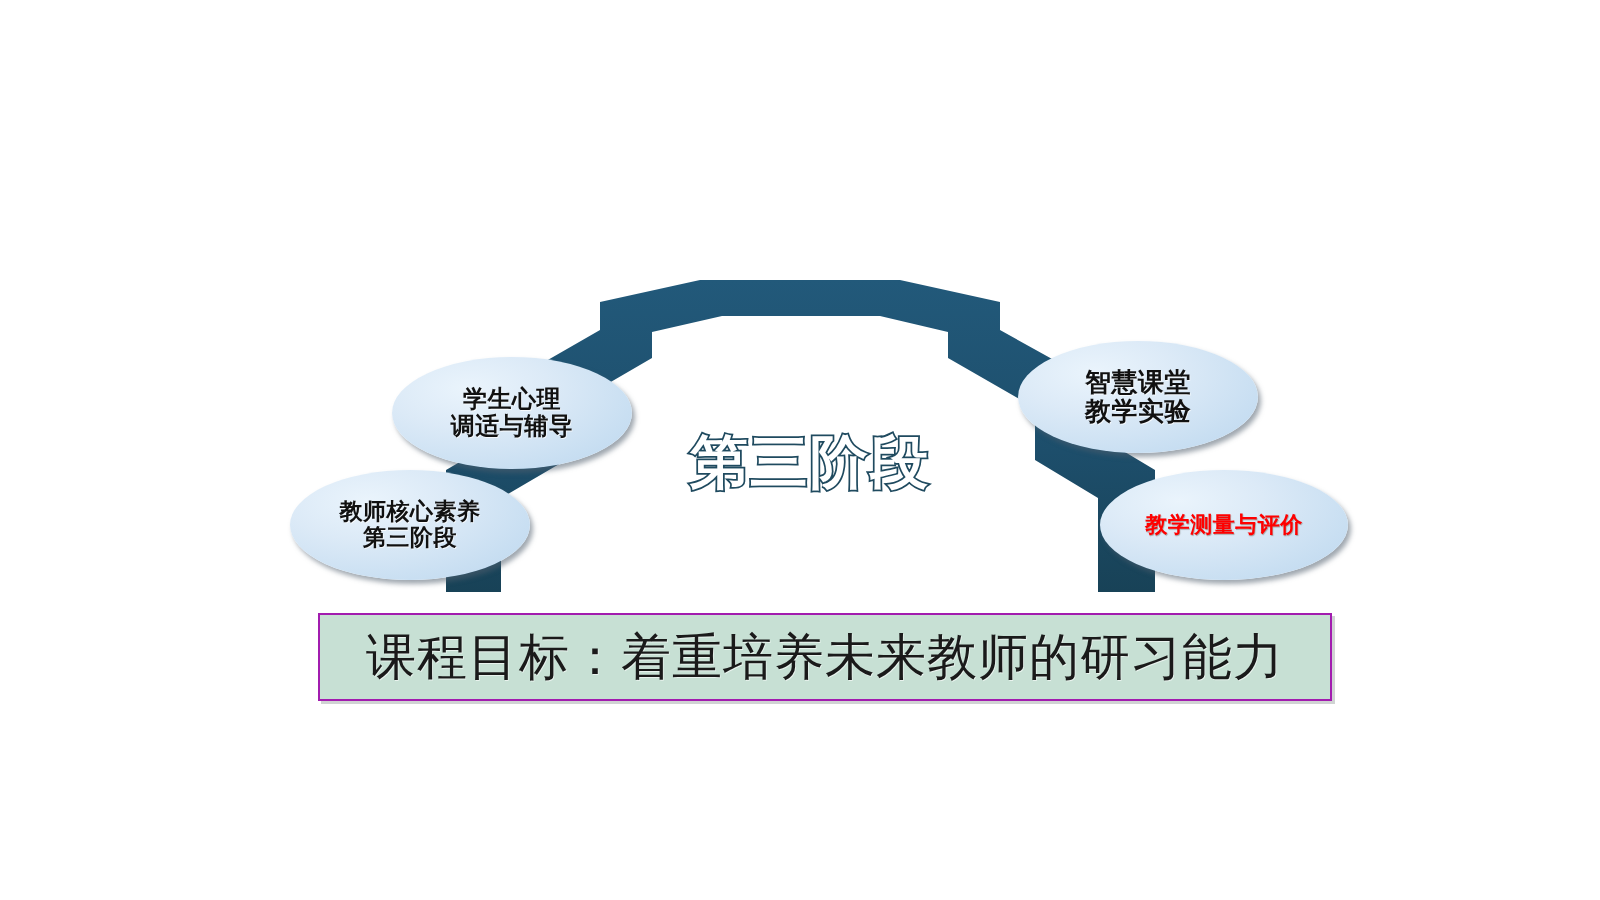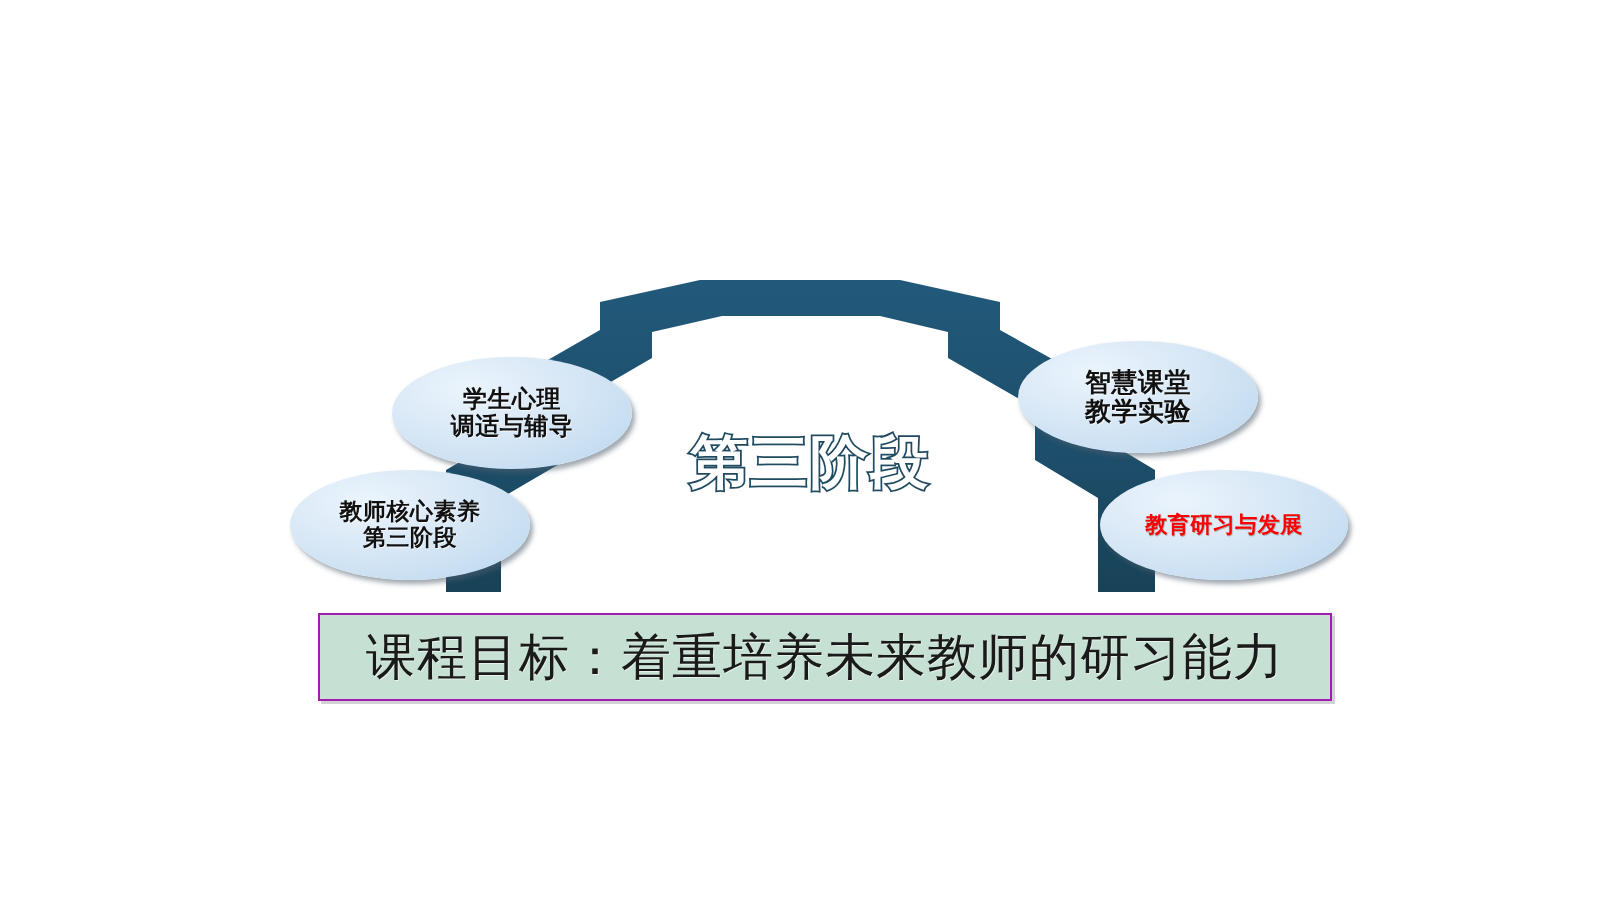--- a/index.html
+++ b/index.html
@@ -176,21 +176,21 @@
   </div>
 
 
 
   <div class="node" id="node-4">
     <span class="node-label">智慧课堂
 教学实验</span>
   </div>
 
   <div class="node" id="node-5">
-    <span class="node-label red">教育研习与发展</span>
+    <span class="node-label red">教学测量与评价</span>
   </div>
 
   <div id="stage-title">
     <span class="outline-text">第三阶段</span>
   </div>
 
   <div id="banner">
     <span id="banner-text">课程目标：着重培养未来教师的研习能力</span>
   </div>
 

